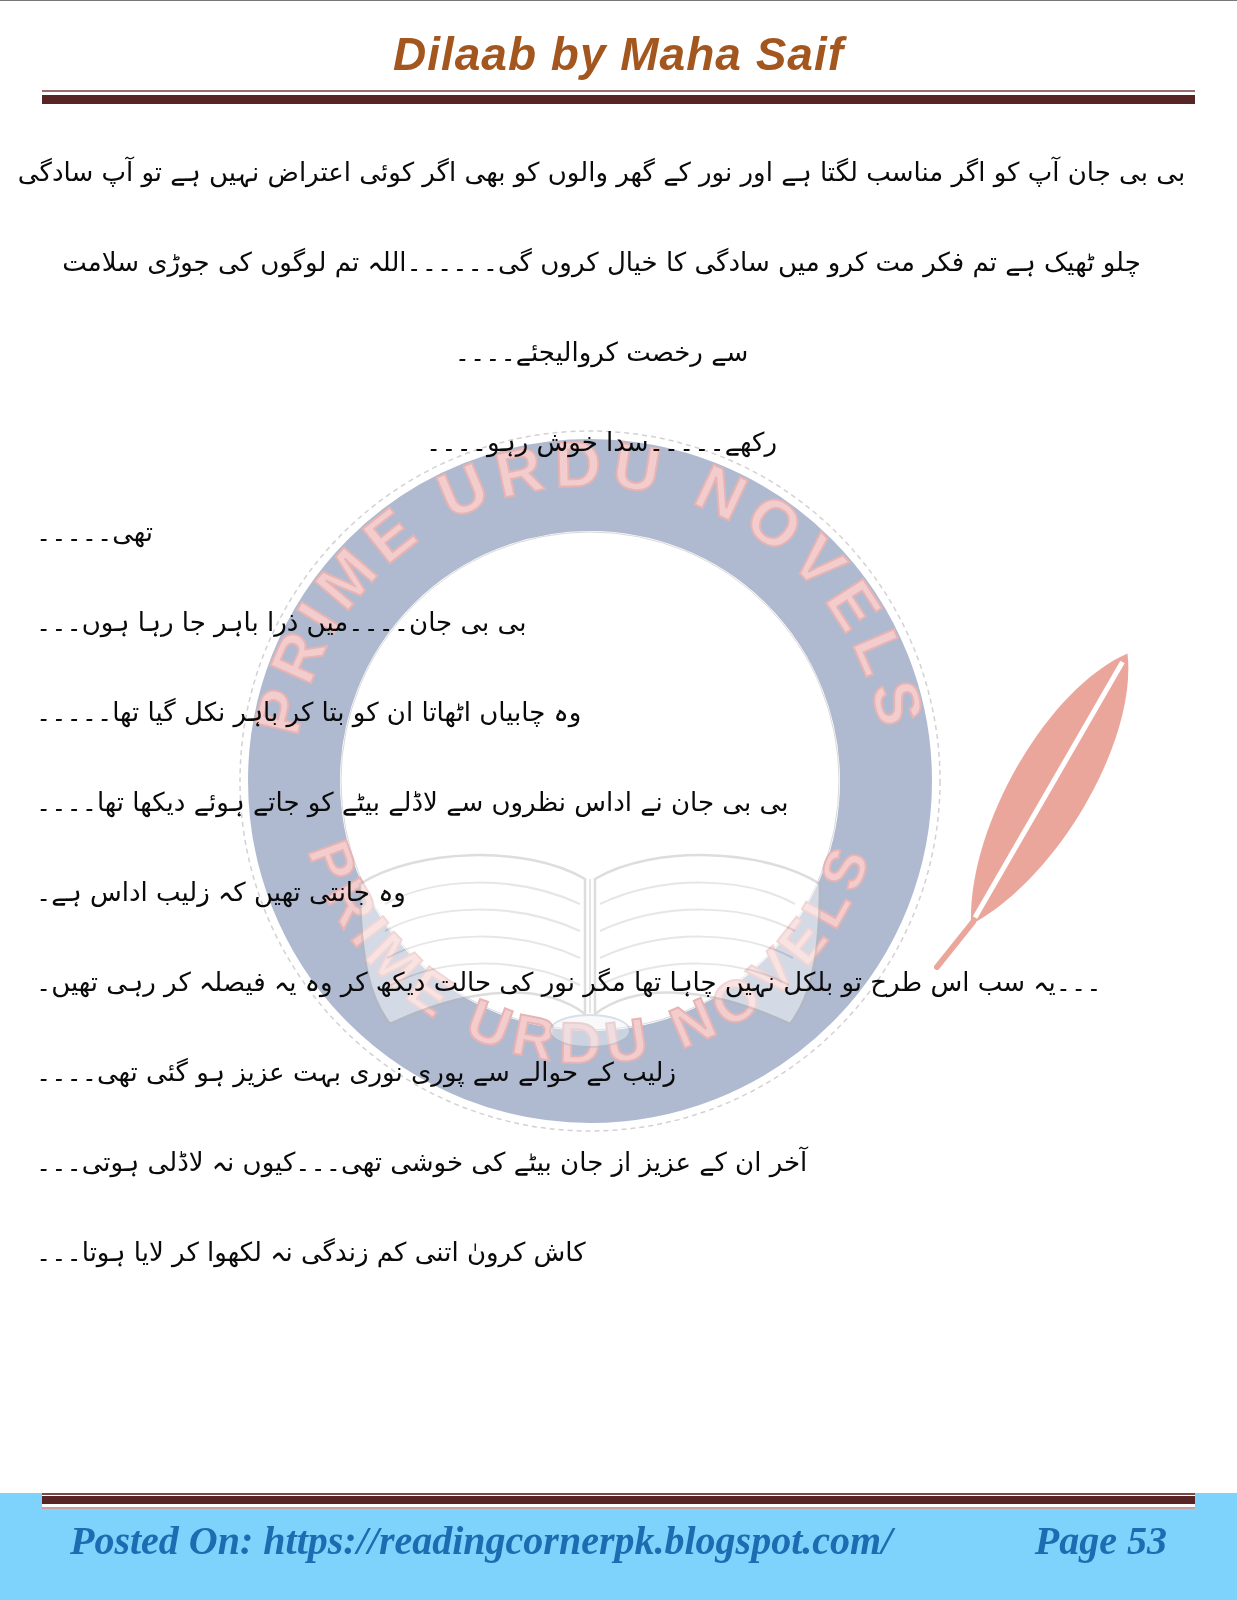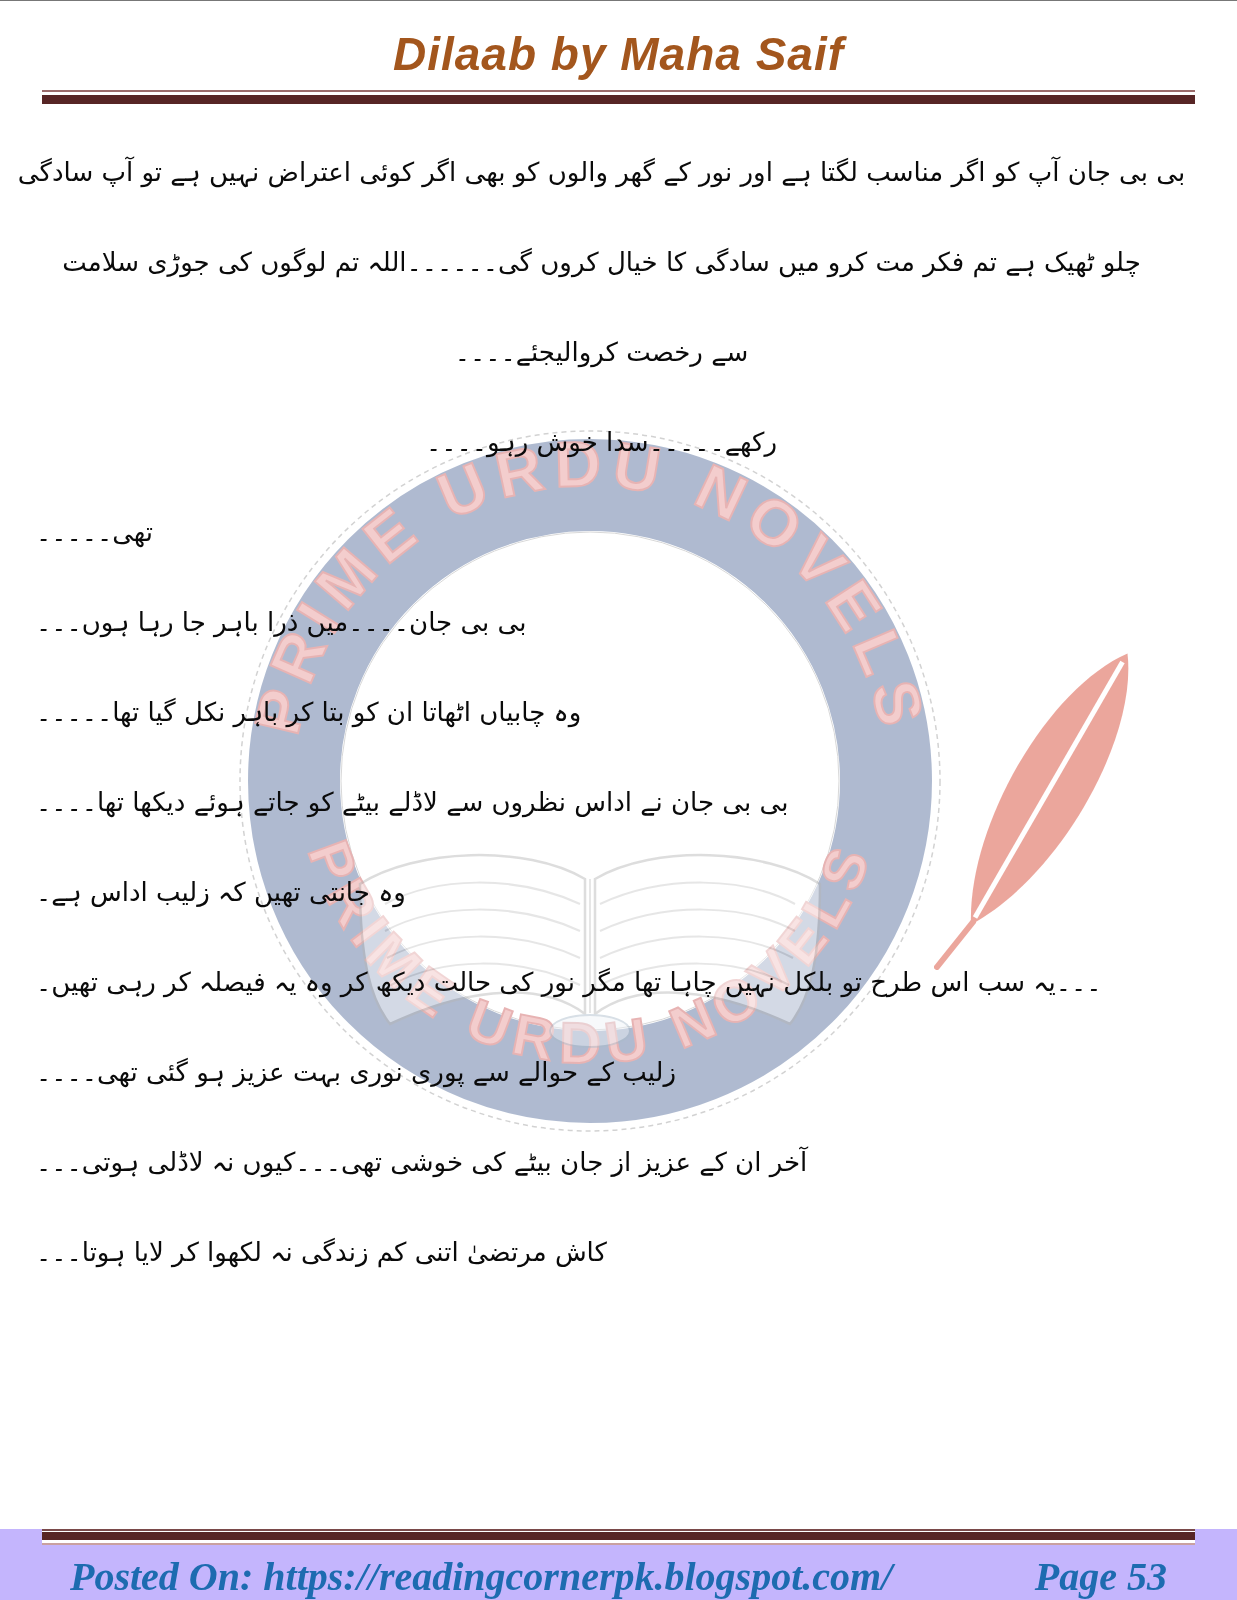--- a/index.html
+++ b/index.html
@@ -28,21 +28,21 @@
   .content{
     position:absolute;top:126px;left:36px;right:70px;z-index:1;
   }
   .line{
     height:90px;display:flex;align-items:center;justify-content:flex-end;
     direction:rtl;unicode-bidi:embed;white-space:nowrap;
     font-family:"DejaVu Sans",sans-serif;font-size:26px;color:#0a0a0a;
   }
   .line.center{justify-content:center;}
   
-  .footer{position:absolute;left:0;right:0;bottom:0;height:72px;z-index:1;background:#c4b5fd;}
+  .footer{position:absolute;left:0;right:0;bottom:0;height:108px;z-index:1;background:#7dd3fc;}
   .rb-thin{height:2px;background:#7a4a4a;}
   .rb-gap1{height:1px;background:#fff;}
   .rb-bar{height:8px;background:#572525;}
   .rb-gap2{height:3px;background:#fff;}
   .rb-pink{height:2px;background:#c9a0a0;}
   .footer-row{
     display:flex;justify-content:space-between;align-items:flex-start;
     padding:8px 70px 0 70px;
     font:italic bold 40px "Liberation Serif",serif;
     color:#1d6bb0;
@@ -108,21 +108,21 @@
     <div class="line center">سے رخصت کروالیجئے۔۔۔۔</div>
     <div class="line center">رکھے۔۔۔۔۔سدا خوش رہو۔۔۔۔</div>
     <div class="line">تھی۔۔۔۔۔</div>
     <div class="line">بی بی جان۔۔۔۔میں ذرا باہر جا رہا ہوں۔۔۔</div>
     <div class="line">وہ چابیاں اٹھاتا ان کو بتا کر باہر نکل گیا تھا۔۔۔۔۔</div>
     <div class="line">بی بی جان نے اداس نظروں سے لاڈلے بیٹے کو جاتے ہوئے دیکھا تھا۔۔۔۔</div>
     <div class="line">وہ جانتی تھیں کہ زلیب اداس ہے۔</div>
     <div class="line">۔۔۔یہ سب اس طرح تو بلکل نہیں چاہا تھا مگر نور کی حالت دیکھ کر وہ یہ فیصلہ کر رہی تھیں۔</div>
     <div class="line">زلیب کے حوالے سے پوری نوری بہت عزیز ہو گئی تھی۔۔۔۔</div>
     <div class="line">آخر ان کے عزیز از جان بیٹے کی خوشی تھی۔۔۔کیوں نہ لاڈلی ہوتی۔۔۔</div>
-    <div class="line">کاش مرتضیٰ اتنی کم زندگی نہ لکھوا کر لایا ہوتا۔۔۔</div>
+    <div class="line">کاش کروںٰ اتنی کم زندگی نہ لکھوا کر لایا ہوتا۔۔۔</div>
   </main>
 
   <footer class="footer">
     <div class="rule">
       <div class="rb-thin"></div>
       <div class="rb-gap1"></div>
       <div class="rb-bar"></div>
       <div class="rb-gap2"></div>
       <div class="rb-pink"></div>
     </div>

